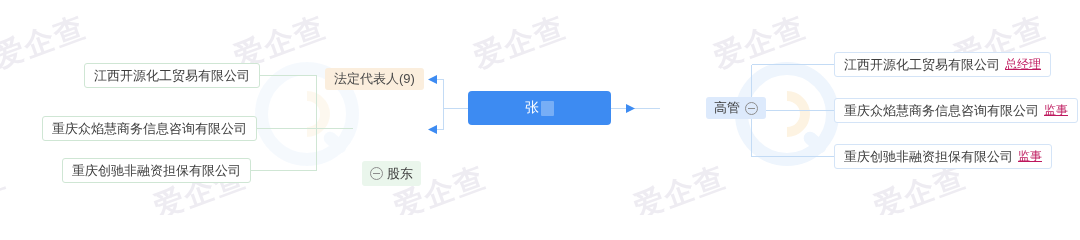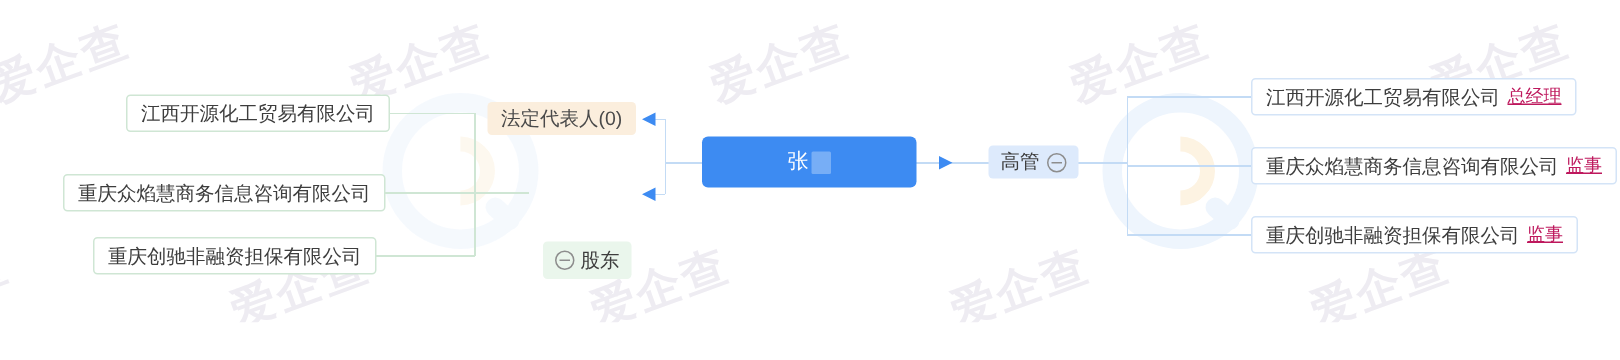--- a/index.html
+++ b/index.html
@@ -129,20 +129,21 @@
 
   
   .node-bluechip {
     background: #ddeafc;
     border-radius: 3px;
     color: #3d3d3d;
     font-size: 13px;
     height: 22px;
     padding: 0 8px;
     gap: 5px;
+    margin-left: 47px;
   }
 
   
   .node-person {
     background: #3d8bf2;
     border-radius: 4px;
     color: #ffffff;
     font-size: 14px;
     height: 34px;
     padding: 0 10px;
@@ -257,21 +258,21 @@
   </svg>
 
   <div class="graph">
 
     <div class="node node-green" style="left:84px;  top:63px;">江西开源化工贸易有限公司</div>
 
     <div class="node node-green" style="left:42px;  top:116px;">重庆众焰慧商务信息咨询有限公司</div>
 
     <div class="node node-green" style="left:62px;  top:158px;">重庆创驰非融资担保有限公司</div>
 
-    <div class="node node-orange" style="left:325px; top:68px;">法定代表人(0)</div>
+    <div class="node node-orange" style="left:325px; top:68px;">法定代表人(9)</div>
 
     <div class="node node-greenchip" style="left:362px; top:118px;">
       <span class="circ"></span>
       <span>股东</span>
     </div>
 
     <div class="node node-person" style="left:468px; top:91px; width:143px;">
       <span>张</span>
         <span class="masked-char"></span>
     </div>

